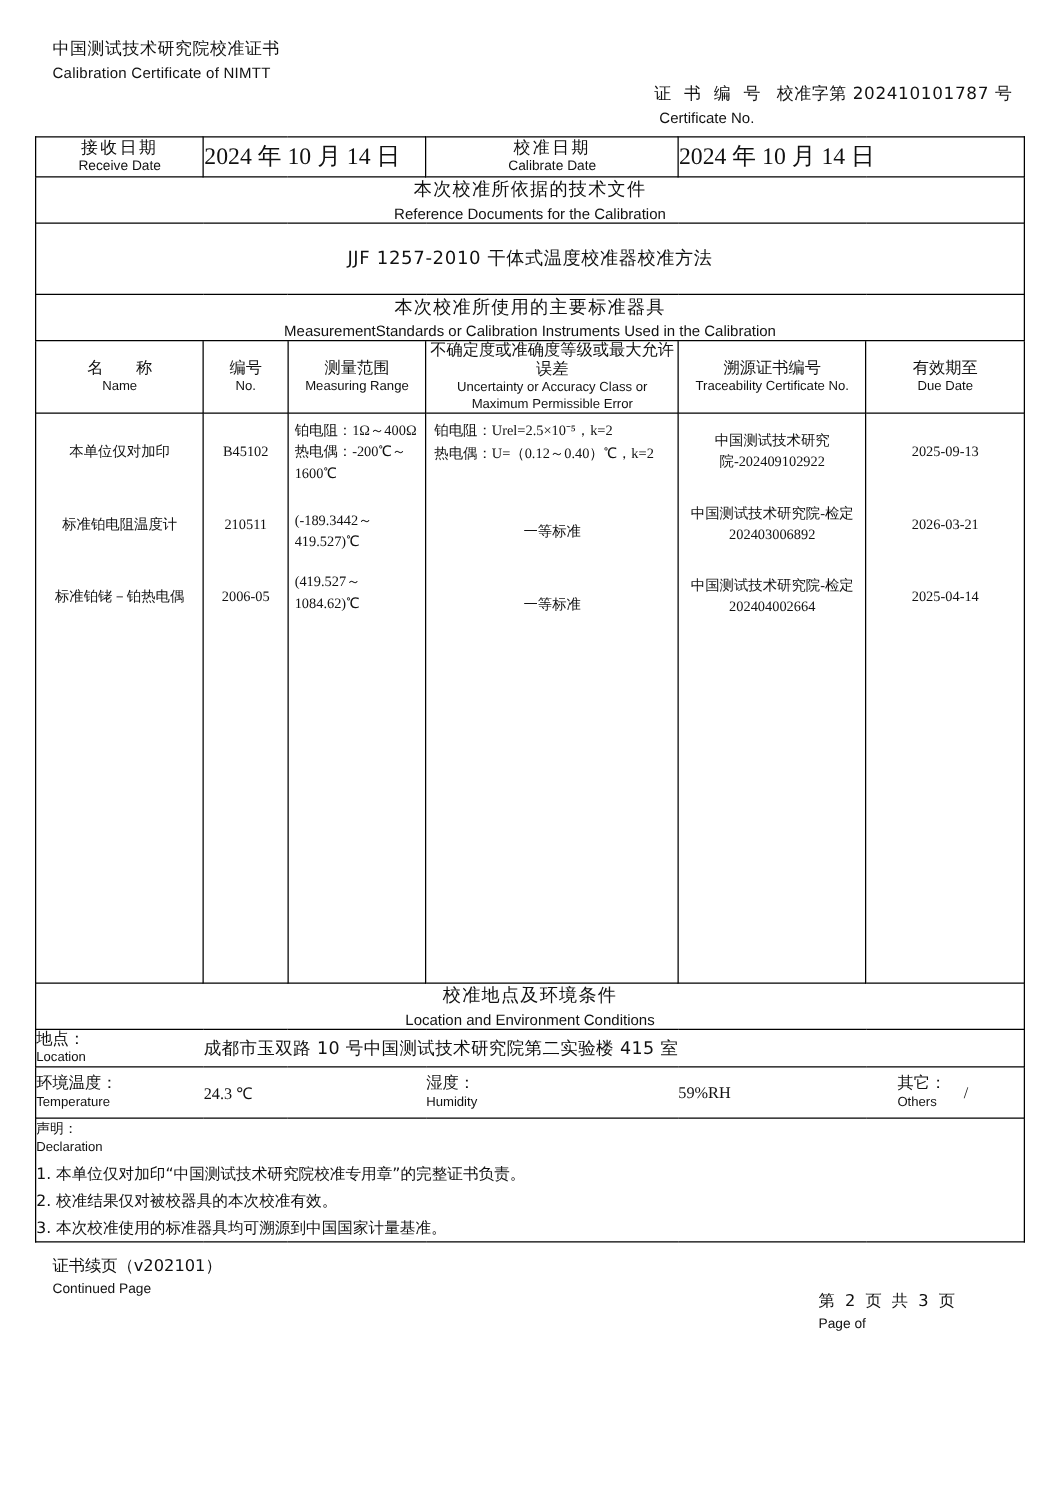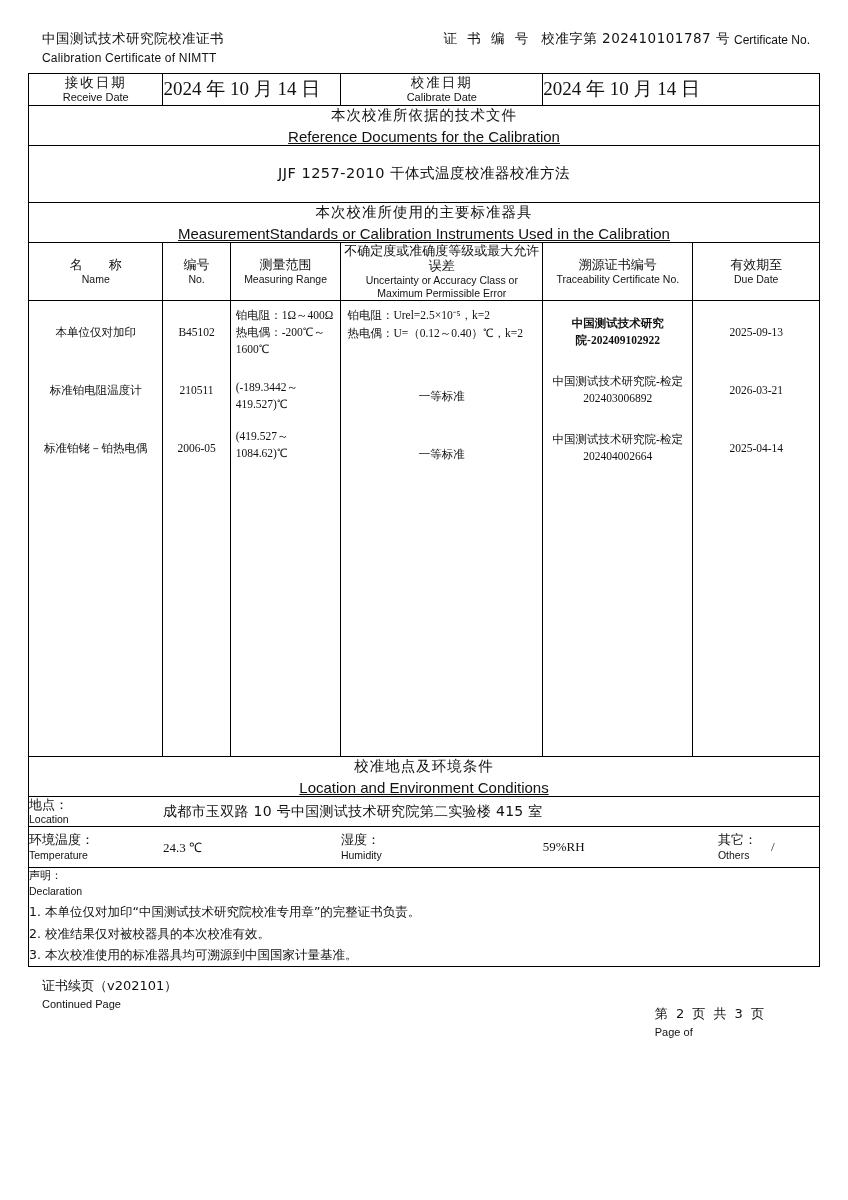--- a/index.html
+++ b/index.html
@@ -19,21 +19,21 @@
   .en{font-family:"Liberation Sans", sans-serif;}
 
   
   .header{
     display:flex;justify-content:space-between;align-items:flex-start;
     padding:0 10px 0 14px;
     margin-bottom:8px;
   }
   .hd-left .l1{font-size:13.5px;letter-spacing:.5px;}
   .hd-left .l2{font-size:12px;margin-top:3px;letter-spacing:.2px;}
-  .hd-right{display:flex;flex-direction:row;align-items:flex-start;}
+  .hd-right{display:flex;flex-direction:column;align-items:flex-start;margin-top:36px;}
   .hd-right .r1{font-size:13.5px;letter-spacing:.5px;white-space:nowrap;}
   .hd-right .r1 .lbl{letter-spacing:3px;margin-right:10px;}
   .hd-right .r2{font-size:12px;margin-top:3px;margin-left:4px;}
 
   
   table.frame{
     border-collapse:collapse;
     width:100%;
     table-layout:fixed;
   }
@@ -46,21 +46,21 @@
   .two-line{line-height:1.25;}
   .t-cn{font-size:13.5px;}
   .t-en{font-size:11px;}
   .t-val{font-size:19px;}
 
   .lbl-cell{text-align:center;}
   .lbl-cell .t-cn{letter-spacing:2px;}
 
   .sec-title{padding:6px 0 7px 0;text-align:center;}
   .sec-title .t-cn{font-size:14.5px;letter-spacing:1px;}
-  .sec-title .t-en{font-size:15px;margin-top:3px;text-decoration:underline;}
+  .sec-title .t-en{font-size:12px;margin-top:3px;}
 
   .doc-row{height:56px;text-align:center;}
   .doc-row .t-cn{font-size:14.5px;letter-spacing:.5px;}
 
   
   .sh{text-align:center;line-height:1.22;padding:4px 3px;}
   .sh .t-cn{font-size:13px;}
   .sh .t-en{font-size:10.5px;}
 
   .sb{font-size:11.5px;line-height:1.45;padding:6px 5px;vertical-align:top;}
@@ -224,21 +224,21 @@
             <div>热电偶：U=（0.12～0.40）℃，k=2</div>
           </div>
           <div style="height:55px;display:flex;align-items:center;justify-content:center;">一等标准</div>
           <div style="height:60px;display:flex;align-items:center;justify-content:center;">一等标准</div>
           <div class="filler"></div>
         </div>
       </td>
 
       <td class="sb mid" style="vertical-align:top;padding:0;">
         <div style="height:100%;display:flex;flex-direction:column;">
-          <div style="height:62px;display:flex;align-items:center;justify-content:center;padding:0 6px;line-height:1.5;font-weight:bold;">中国测试技术研究院-202409102922</div>
+          <div style="height:62px;display:flex;align-items:center;justify-content:center;padding:0 6px;line-height:1.5;">中国测试技术研究院-202409102922</div>
           <div style="height:55px;display:flex;align-items:center;justify-content:center;padding:0 6px;line-height:1.5;">中国测试技术研究院-检定 202403006892</div>
           <div style="height:60px;display:flex;align-items:center;justify-content:center;padding:0 6px;line-height:1.5;">中国测试技术研究院-检定 202404002664</div>
           <div class="filler"></div>
         </div>
       </td>
 
       <td class="sb mid" style="vertical-align:top;padding:0;">
         <div style="height:100%;display:flex;flex-direction:column;">
           <div style="height:62px;display:flex;align-items:center;justify-content:center;">2025-09-13</div>
           <div style="height:55px;display:flex;align-items:center;justify-content:center;">2026-03-21</div>

